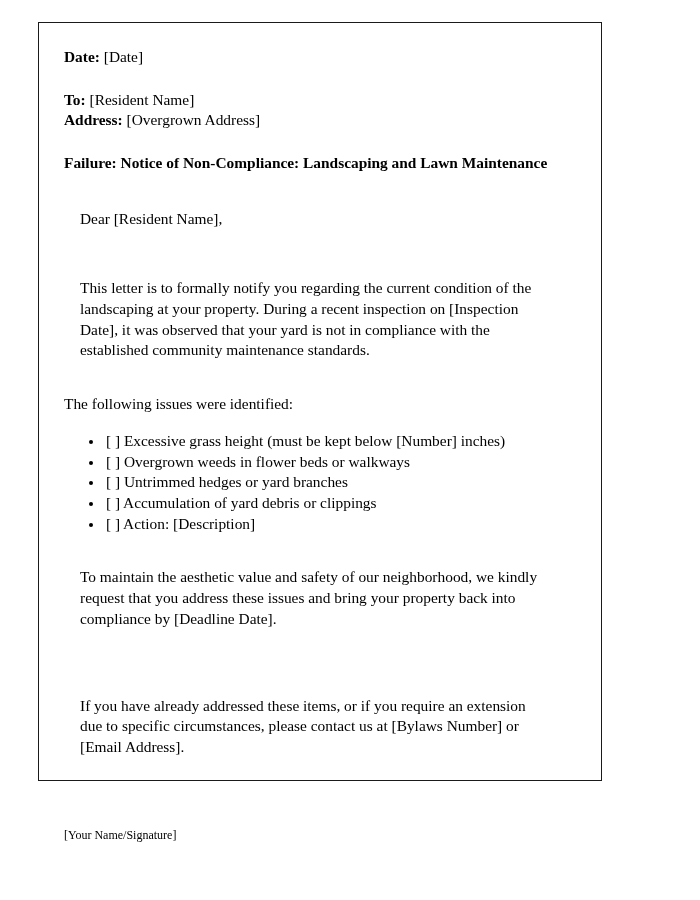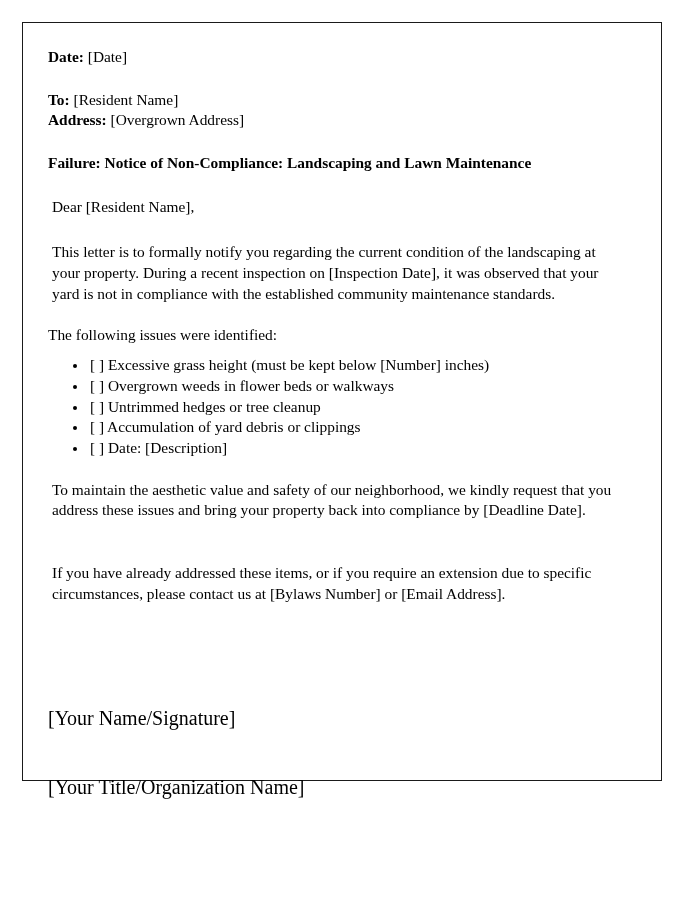--- a/index.html
+++ b/index.html
@@ -9,37 +9,37 @@
   }
   body {
     width: 700px;
     height: 900px;
     font-family: "Liberation Serif", "DejaVu Serif", serif;
     color: #000000;
     -webkit-font-smoothing: antialiased;
   }
   #letter-frame {
     position: absolute;
-    left: 22px;
+    left: 38px;
     top: 22px;
-    width: 640px;
+    width: 564px;
     height: 759px;
     border: 1.3px solid #1a1a1a;
     box-sizing: border-box;
     background: #ffffff;
   }
   #letter-body {
     padding: 24px 34px 24px 25px;
     box-sizing: border-box;
   }
   .para {
     font-size: 15.4px;
     line-height: 1.345;
     text-align: left;
-    margin: 4px;
+    margin: 16px;
   }
   .bold {
     font-weight: bold;
   }
   .block-gap-lg { height: 22px; }
   .block-gap-md { height: 19px; }
   .block-gap-sm { height: 17px; }
 
   .meta-row { font-size: 15.4px; line-height: 1.34; }
 
@@ -49,37 +49,36 @@
     line-height: 1.34;
   }
 
   #issues-heading {
     font-size: 15.4px;
     font-weight: normal;
     line-height: 1.34;
   }
 
   ul#issues-list {
-    margin: 9px 0 0 0;
+    margin: 16px 0 0 0;
     padding-left: 40px;
     list-style-type: disc;
   }
   ul#issues-list li {
     font-size: 15.4px;
     line-height: 1.345;
     padding-left: 2px;
   }
   ul#issues-list li::marker {
     font-size: 13px;
   }
 
   .sig-line {
-    font-size: 20px;
+    font-size: 12px;
     line-height: 1.345;
-    margin-top: 43px;
   }
 </style>
 </head>
 <body>
 
 <div id="letter-frame">
   <div id="letter-body">
 
     <div class="meta-row">
       <span class="bold">Date:</span>
@@ -109,23 +108,23 @@
 
     <p class="para">This letter is to formally notify you regarding the current condition of the landscaping at your property. During a recent inspection on [Inspection Date], it was observed that your yard is not in compliance with the established community maintenance standards.</p>
 
     <div class="block-gap-sm"></div>
 
     <div id="issues-heading">The following issues were identified:</div>
 
     <ul id="issues-list">
       <li>[ ] Excessive grass height (must be kept below [Number] inches)</li>
       <li>[ ] Overgrown weeds in flower beds or walkways</li>
-      <li>[ ] Untrimmed hedges or tree cleanup</li>
+      <li>[ ] Untrimmed hedges or yard branches</li>
       <li>[ ] Accumulation of yard debris or clippings</li>
-      <li>[ ] Date: [Description]</li>
+      <li>[ ] Action: [Description]</li>
     </ul>
 
     <div class="block-gap-sm"></div>
 
     <p class="para">To maintain the aesthetic value and safety of our neighborhood, we kindly request that you address these issues and bring your property back into compliance by [Deadline Date].</p>
 
     <div class="block-gap-sm"></div>
 
 
     <div class="block-gap-sm"></div>
@@ -134,16 +133,15 @@
 
     <div class="block-gap-sm"></div>
 
 
     <div class="block-gap-sm"></div>
 
 
     <div class="block-gap-md"></div>
 
     <div class="sig-line">[Your Name/Signature]</div>
-    <div class="sig-line">[Your Title/Organization Name]</div>
 
   </div>
 </div>
 
 </body></html>

